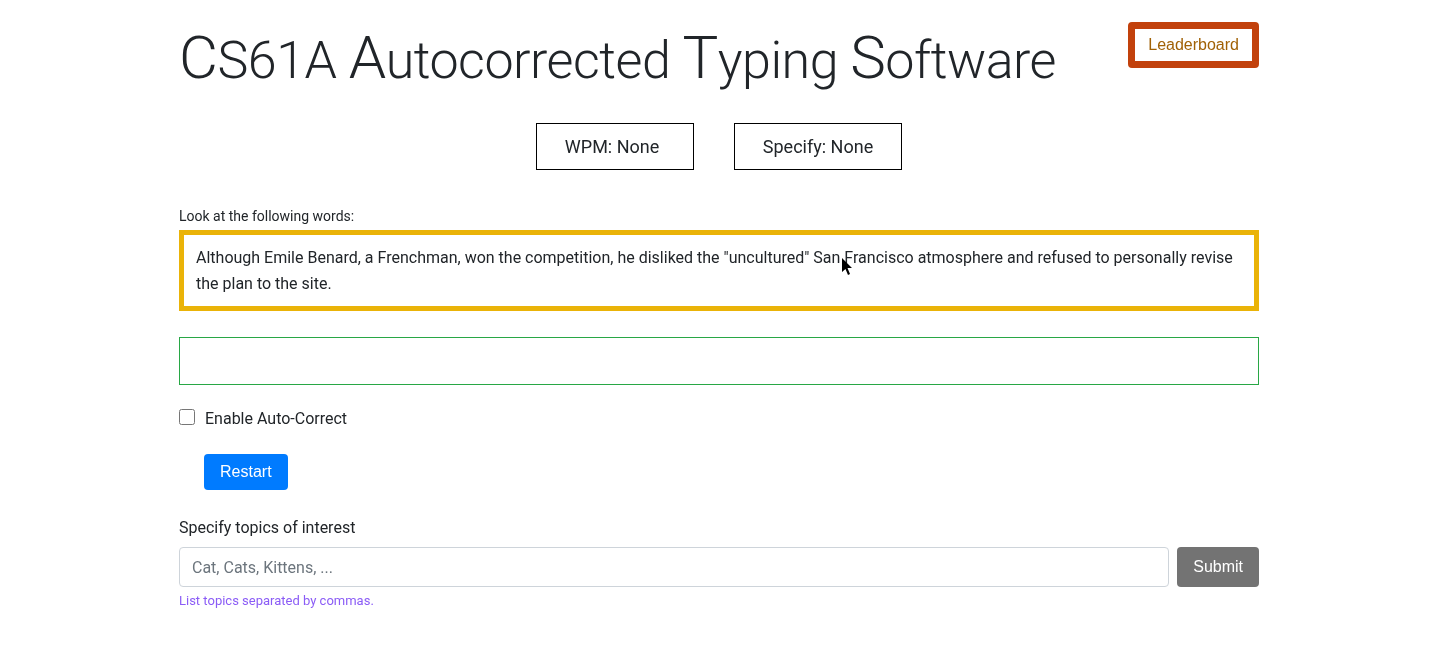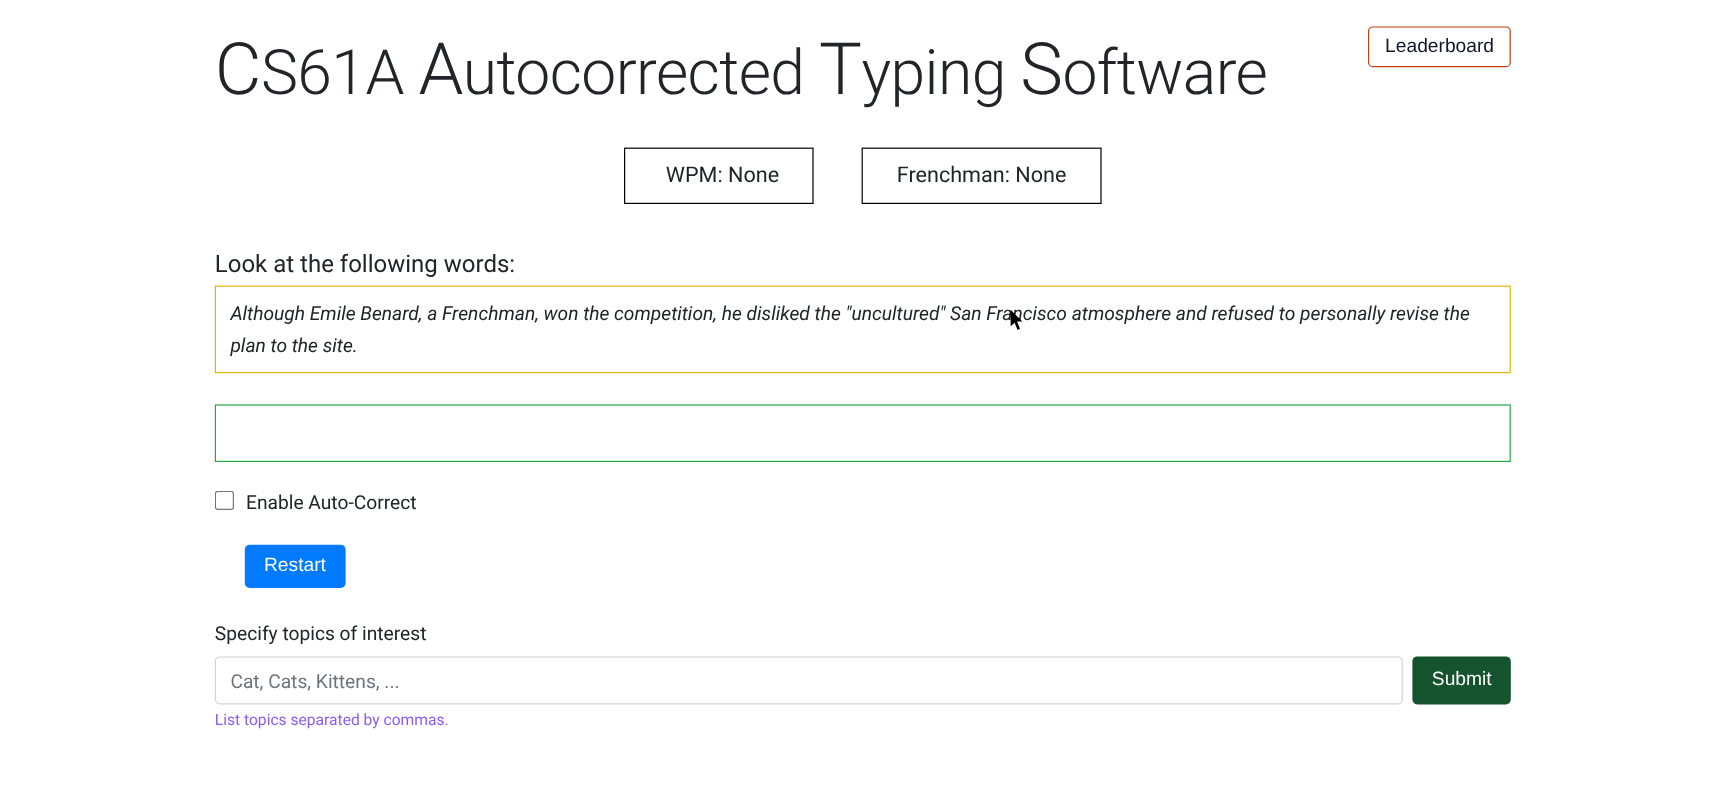--- a/index.html
+++ b/index.html
@@ -17,22 +17,22 @@
       max-width: 1110px;
       margin: 0 auto;
       padding: 0 15px;
       position: relative;
     }
     .leaderboard-btn {
       position: absolute;
       right: 15px;
       top: 22px;
       background: #fff;
-      border: 1px solid #c2410c;
-      color: #0f172a;
+      border: 7px solid #c2410c;
+      color: #a16207;
       padding: 7px 13px;
       font-size: 16px;
       border-radius: 4px;
       cursor: pointer;
     }
     .title {
       text-align: left;
       font-size: 52px;
       font-weight: 300;
       padding-top: 22px;
@@ -46,36 +46,35 @@
     .stats-row {
       display: flex;
       justify-content: center;
       gap: 40px;
       margin-bottom: 38px;
     }
     .stat-box {
       border: 1px solid #000;
       padding: 12px 28px;
       min-width: 158px;
-      text-align: right;
+      text-align: left;
       font-size: 18px;
     }
     .label {
-      font-size: 20px;
+      font-size: 14px;
       margin-bottom: 6px;
       display: block;
     }
     .prompt-box {
-      border: 1px solid #eab308;
+      border: 5px solid #eab308;
       padding: 10px 12px;
       font-size: 16px;
       line-height: 1.6;
       margin-bottom: 26px;
       min-height: 68px;
-      font-style: italic;
     }
     .typing-input {
       width: 100%;
       border: 1px solid #28a745;
       padding: 10px 12px;
       font-size: 16px;
       height: 48px;
       outline: none;
       font-family: inherit;
       margin-bottom: 24px;
@@ -121,21 +120,21 @@
       border-radius: 4px;
       padding: 8px 12px;
       font-size: 16px;
       height: 40px;
       font-family: inherit;
     }
     .topics-input::placeholder {
       color: #6c757d;
     }
     .submit-btn {
-      background: #14532d;
+      background: #737373;
       color: #fff;
       border: none;
       padding: 0 16px;
       font-size: 16px;
       border-radius: 4px;
       cursor: pointer;
       height: 40px;
     }
     .help-text {
       color: #8b5cf6;
@@ -155,21 +154,21 @@
 <div class="container">
   <button class="leaderboard-btn">Leaderboard</button>
 
   <h1 class="title"><span class="cap">C</span><span>S61A </span><span class="cap">A</span><span>utocorrected </span><span class="cap">T</span><span>yping </span><span class="cap">S</span><span>oftware</span></h1>
 
   <div class="stats-row">
     <div class="stat-box">
       <span>WPM: </span><span>None</span>
     </div>
     <div class="stat-box">
-      <span>Frenchman: </span><span>None</span>
+      <span>Specify: </span><span>None</span>
     </div>
   </div>
 
   <label class="label">Look at the following words:</label>
   <div class="prompt-box">Although Emile Benard, a Frenchman, won the competition, he disliked the "uncultured" San Francisco atmosphere and refused to personally revise the plan to the site.</div>
 
   <input type="text" class="typing-input" style="">
 
   <div class="checkbox-row">
     <input type="checkbox" id="ac" style="">

